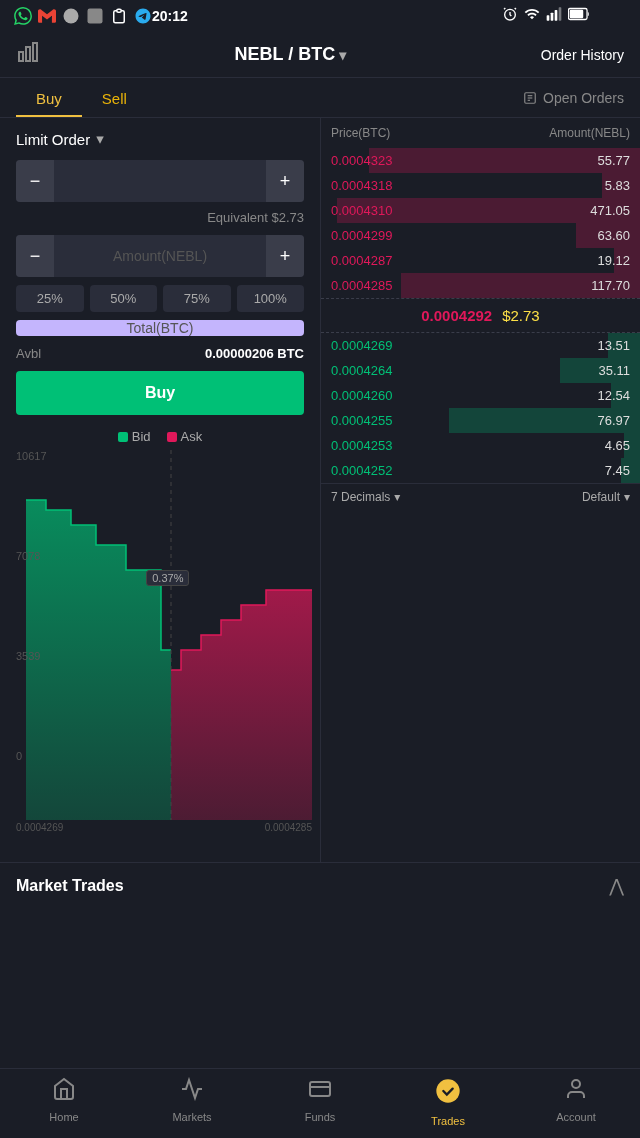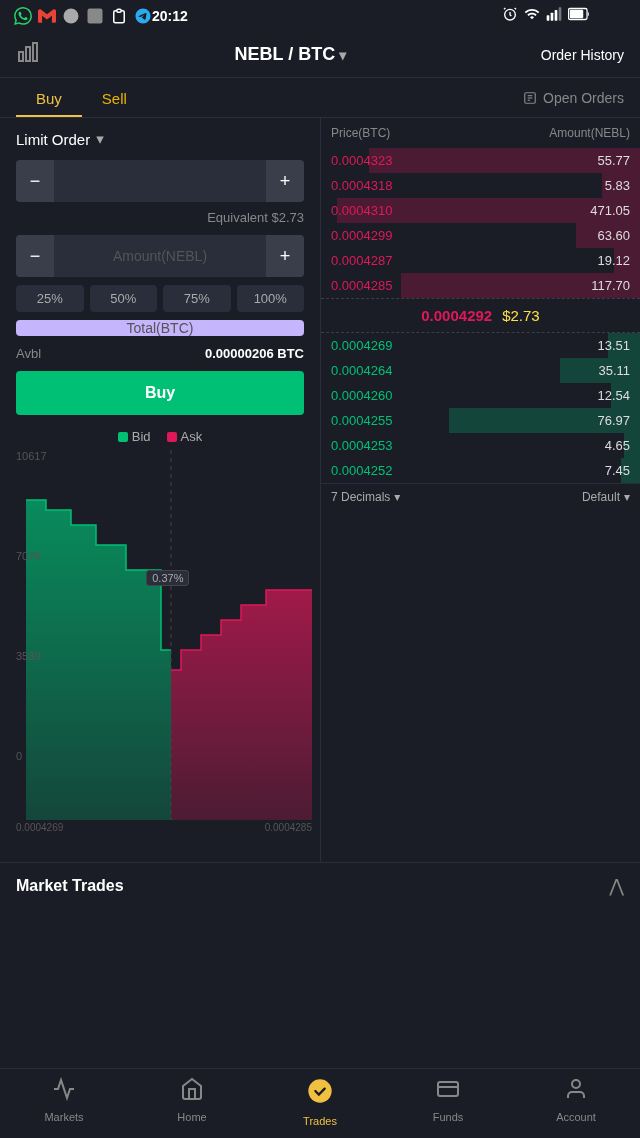--- a/index.html
+++ b/index.html
@@ -657,59 +657,59 @@
   <span class="market-trades-icon">⋀</span>
 </div>
 
 <div class="spacer-bottom"></div>
 
 <div class="bottom-nav">
 
   <div class="nav-item">
     <div class="nav-icon">
       <svg width="24" height="24" viewBox="0 0 24 24" fill="none" stroke="#888" stroke-width="2">
-          <polyline points="22,12 18,12 15,21 9,3 6,12 2,12"></polyline>
+          <path d="M3 9l9-7 9 7v11a2 2 0 01-2 2H5a2 2 0 01-2-2z"></path>
+          <polyline points="9,22 9,12 15,12 15,22"></polyline>
         </svg>
     </div>
-    <span class="nav-label">Markets</span>
+    <span class="nav-label">Home</span>
   </div>
 
   <div class="nav-item">
     <div class="nav-icon">
       <svg width="24" height="24" viewBox="0 0 24 24" fill="none" stroke="#888" stroke-width="2">
-          <path d="M3 9l9-7 9 7v11a2 2 0 01-2 2H5a2 2 0 01-2-2z"></path>
-          <polyline points="9,22 9,12 15,12 15,22"></polyline>
+          <polyline points="22,12 18,12 15,21 9,3 6,12 2,12"></polyline>
         </svg>
     </div>
-    <span class="nav-label">Home</span>
+    <span class="nav-label">Markets</span>
+  </div>
+
+  <div class="nav-item">
+    <div class="nav-icon">
+      <svg width="24" height="24" viewBox="0 0 24 24" fill="none" stroke="#888" stroke-width="2">
+          <rect x="2" y="5" width="20" height="14" rx="2"></rect>
+          <line x1="2" y1="10" x2="22" y2="10"></line>
+        </svg>
+    </div>
+    <span class="nav-label">Funds</span>
   </div>
 
   <div class="nav-item active">
     <div class="nav-icon" style="color:#f0c040;">
       <svg width="28" height="28" viewBox="0 0 24 24" fill="#f0c040">
           <circle cx="12" cy="12" r="10"></circle>
           <path d="M8 12l3 3 5-5" stroke="#1a1d26" stroke-width="2" fill="none" stroke-linecap="round"></path>
         </svg>
     </div>
     <span class="nav-label" style="color:#f0c040;">Trades</span>
   </div>
 
   <div class="nav-item">
     <div class="nav-icon">
       <svg width="24" height="24" viewBox="0 0 24 24" fill="none" stroke="#888" stroke-width="2">
-          <rect x="2" y="5" width="20" height="14" rx="2"></rect>
-          <line x1="2" y1="10" x2="22" y2="10"></line>
-        </svg>
-    </div>
-    <span class="nav-label">Funds</span>
-  </div>
-
-  <div class="nav-item">
-    <div class="nav-icon">
-      <svg width="24" height="24" viewBox="0 0 24 24" fill="none" stroke="#888" stroke-width="2">
           <path d="M20 21v-2a4 4 0 00-4-4H8a4 4 0 00-4 4v2"></path>
           <circle cx="12" cy="7" r="4"></circle>
         </svg>
     </div>
     <span class="nav-label">Account</span>
   </div>
 
 </div>
 
 </body></html>

